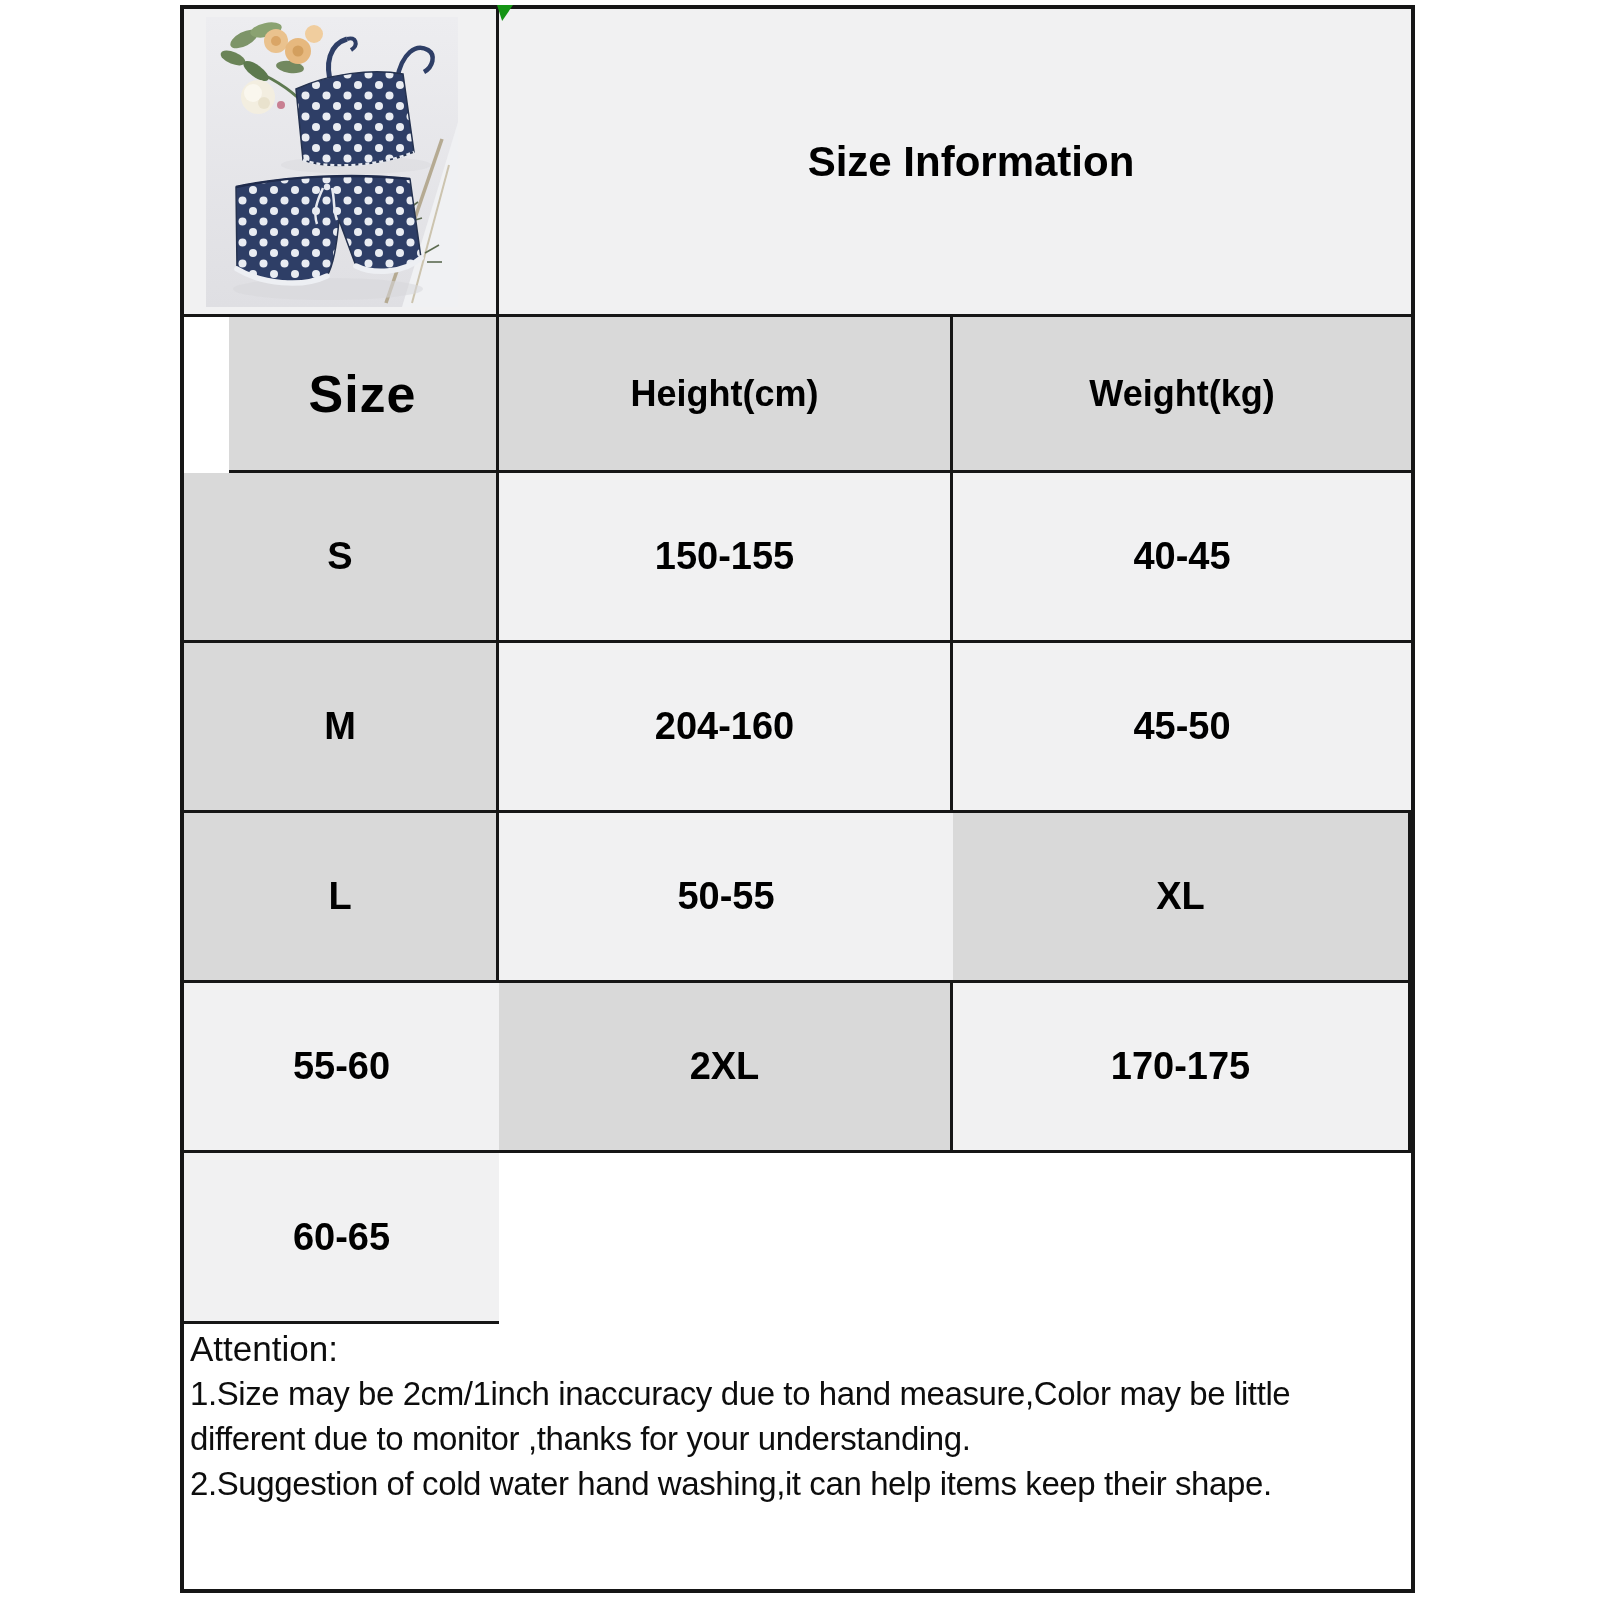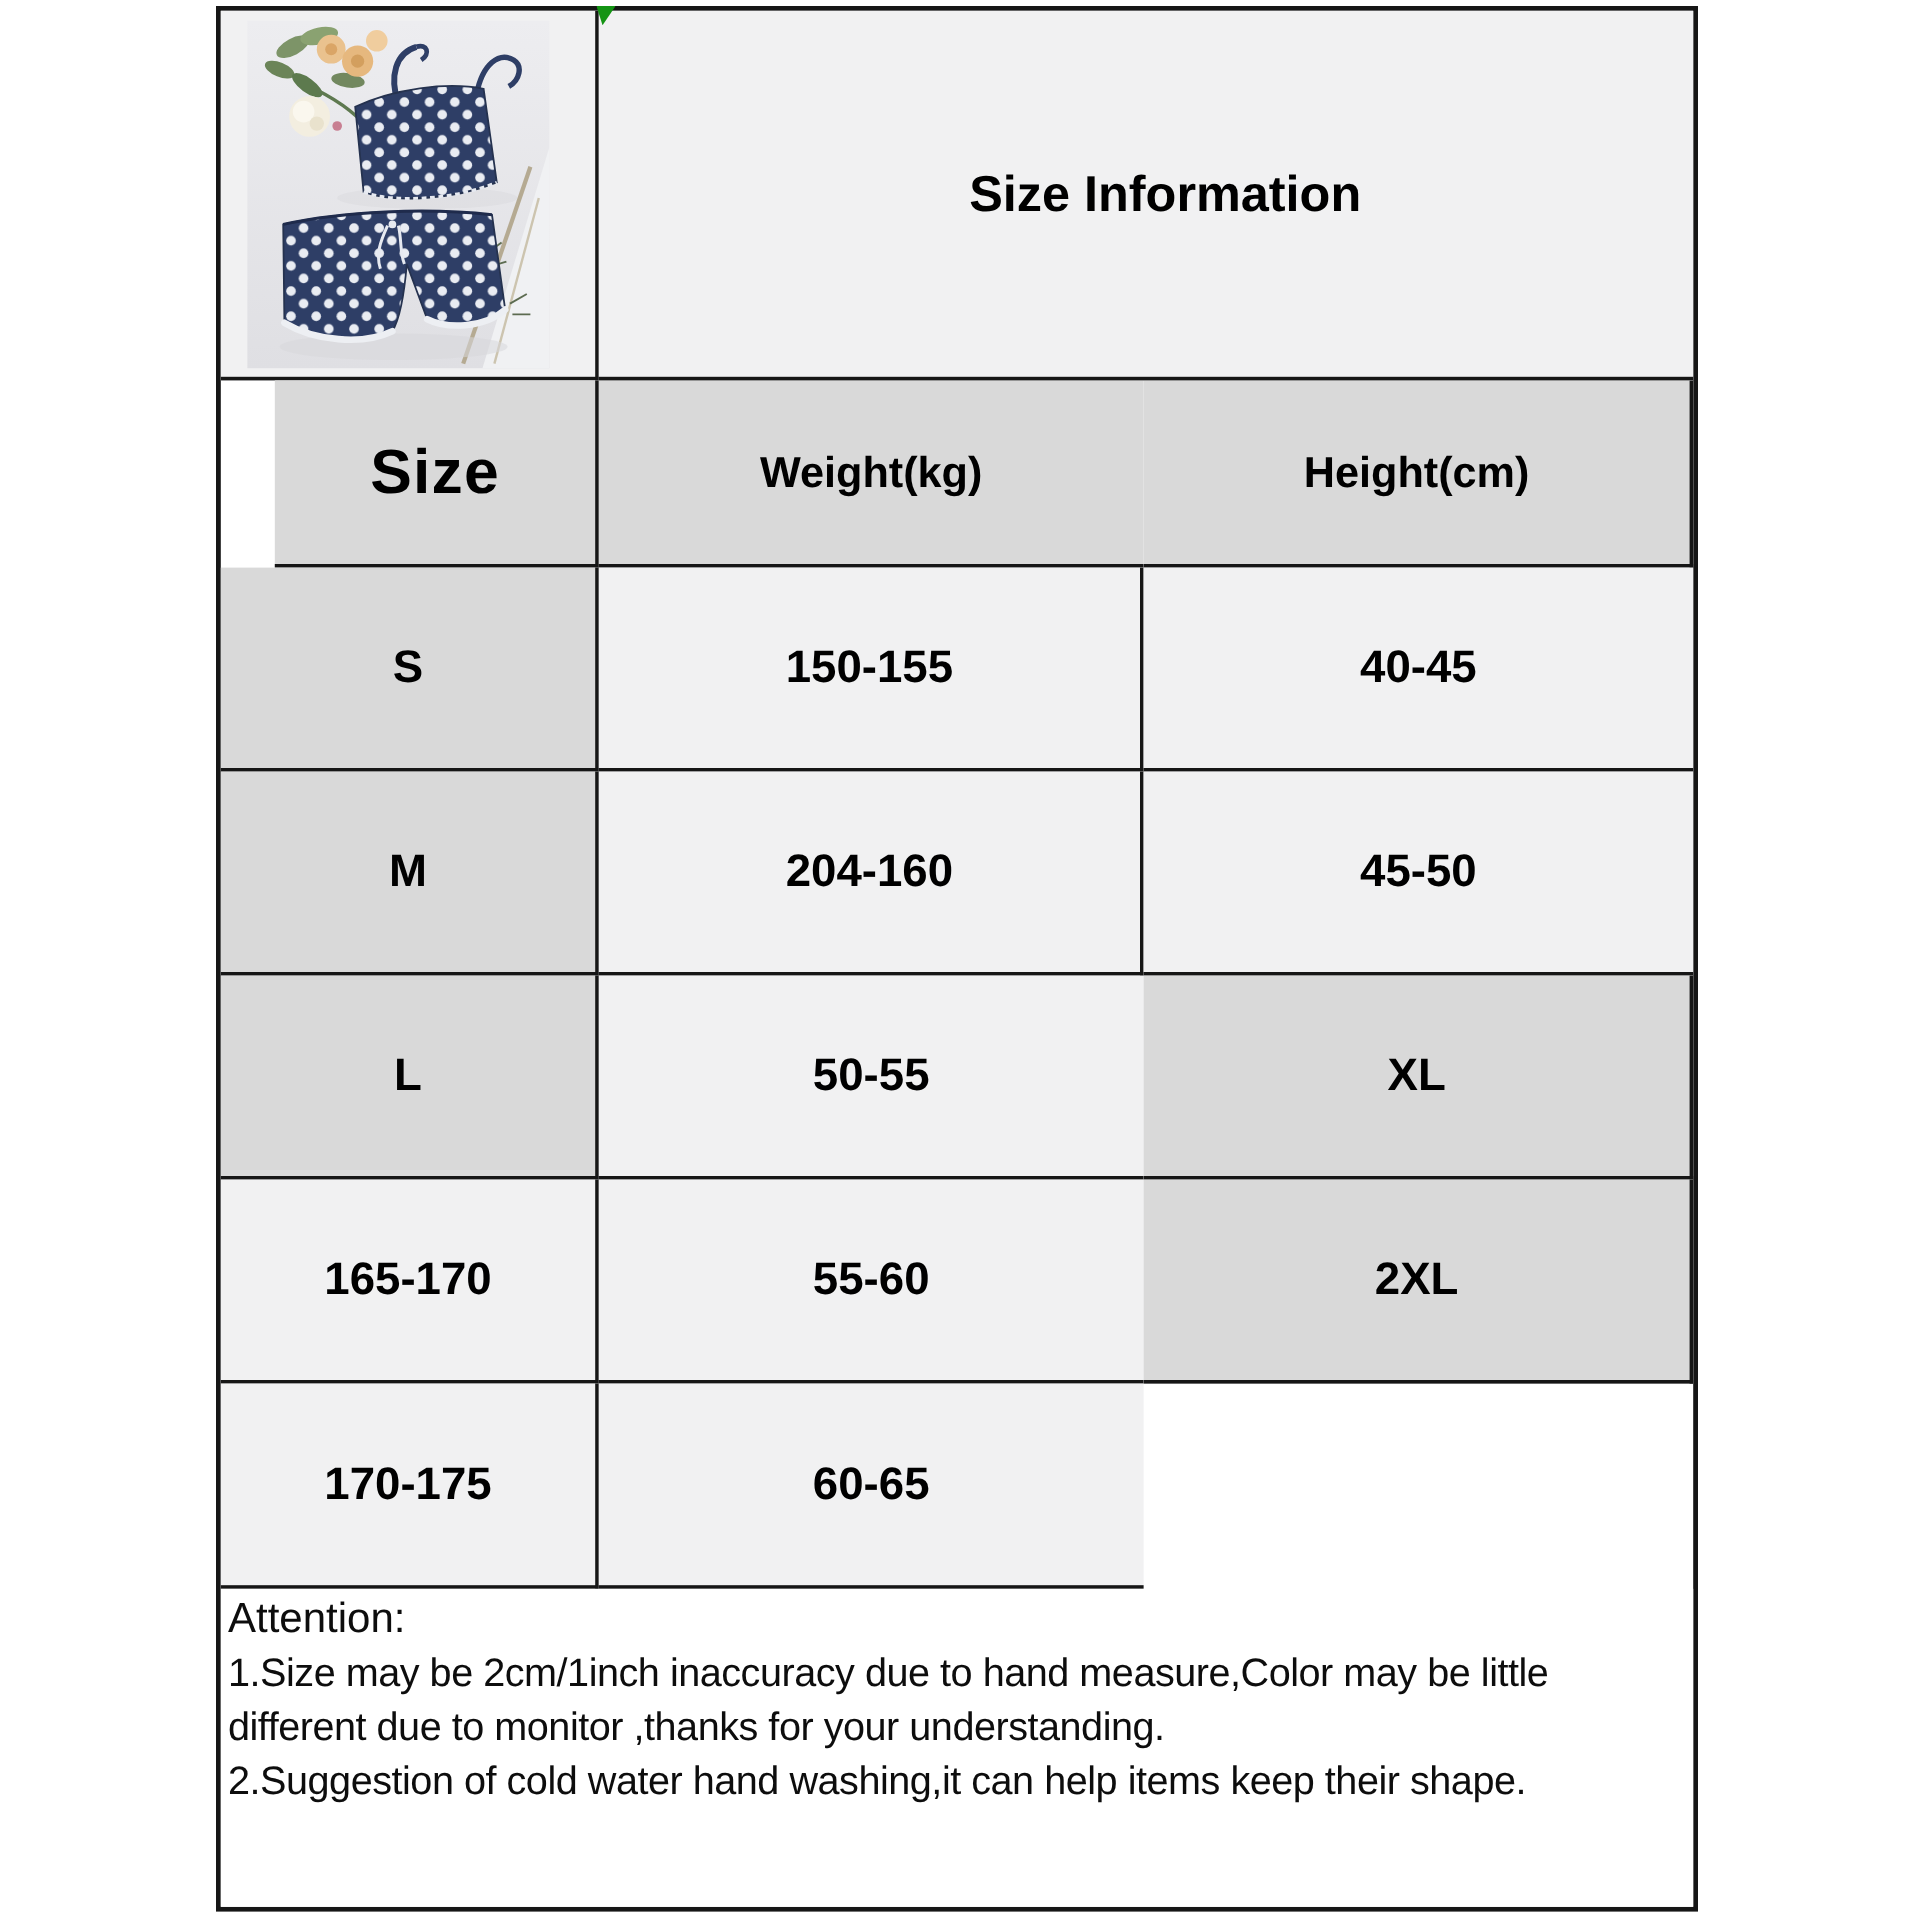--- a/index.html
+++ b/index.html
@@ -102,36 +102,35 @@
       <path d="M150,249 C166,257 197,257 215,241" stroke="#edeff3" stroke-width="5.5" fill="none" stroke-linecap="round"></path>
       <path d="M30,170 C80,159 150,156 204,162" stroke="#1f2b4c" stroke-width="2.5" fill="none"></path>
       <circle cx="121" cy="170" r="3.2" fill="#e6e9f0"></circle>
       <path d="M117,171 C111,184 107,195 111,207" stroke="#e6e9f0" stroke-width="2.5" fill="none"></path>
       <path d="M126,171 C129,184 127,193 131,203" stroke="#e6e9f0" stroke-width="2.5" fill="none"></path>
     </svg>
   </div>
   <div class="cell b-b bg-light title-cell">Size Information</div>
 
   <div class="cell b-r b-b bg-gray size-head">Size</div>
+  <div class="cell b-r b-b bg-gray col-head">Height(cm)</div>
   <div class="cell b-b bg-gray col-head">Weight(kg)</div>
-  <div class="cell b-r b-b bg-gray col-head">Height(cm)</div>
 
   <div class="cell b-r b-b bg-gray row-label">S</div>
   <div class="cell b-r b-b bg-light value">150-155</div>
   <div class="cell b-b bg-light value">40-45</div>
 
   <div class="cell b-r b-b bg-gray row-label">M</div>
   <div class="cell b-r b-b bg-light value">204-160</div>
   <div class="cell b-b bg-light value">45-50</div>
 
   <div class="cell b-r b-b bg-gray row-label">L</div>
   <div class="cell b-b bg-light value">50-55</div>
 
   <div class="cell b-r b-b bg-gray row-label">XL</div>
-  <div class="cell b-r b-b bg-light value">165-170</div>
   <div class="cell b-b bg-light value">55-60</div>
 
   <div class="cell b-r b-b bg-gray row-label">2XL</div>
   <div class="cell b-r b-b bg-light value">170-175</div>
   <div class="cell b-b bg-light value">60-65</div>
 
   <div class="attention">
     <div class="att-line att-head">Attention:</div>
     <div class="att-line">1.Size may be 2cm/1inch inaccuracy due to hand measure,Color may be little</div>
     <div class="att-line">different due to monitor ,thanks for your understanding.</div>

